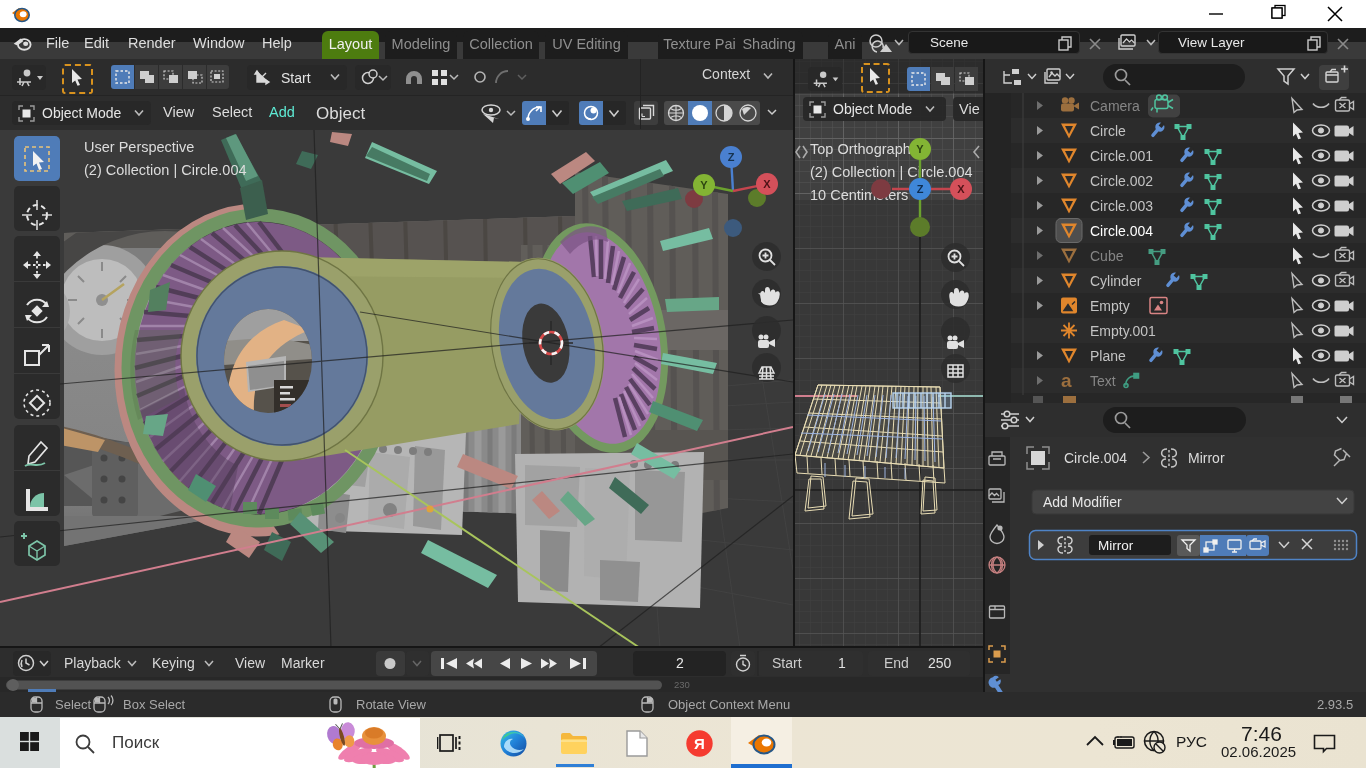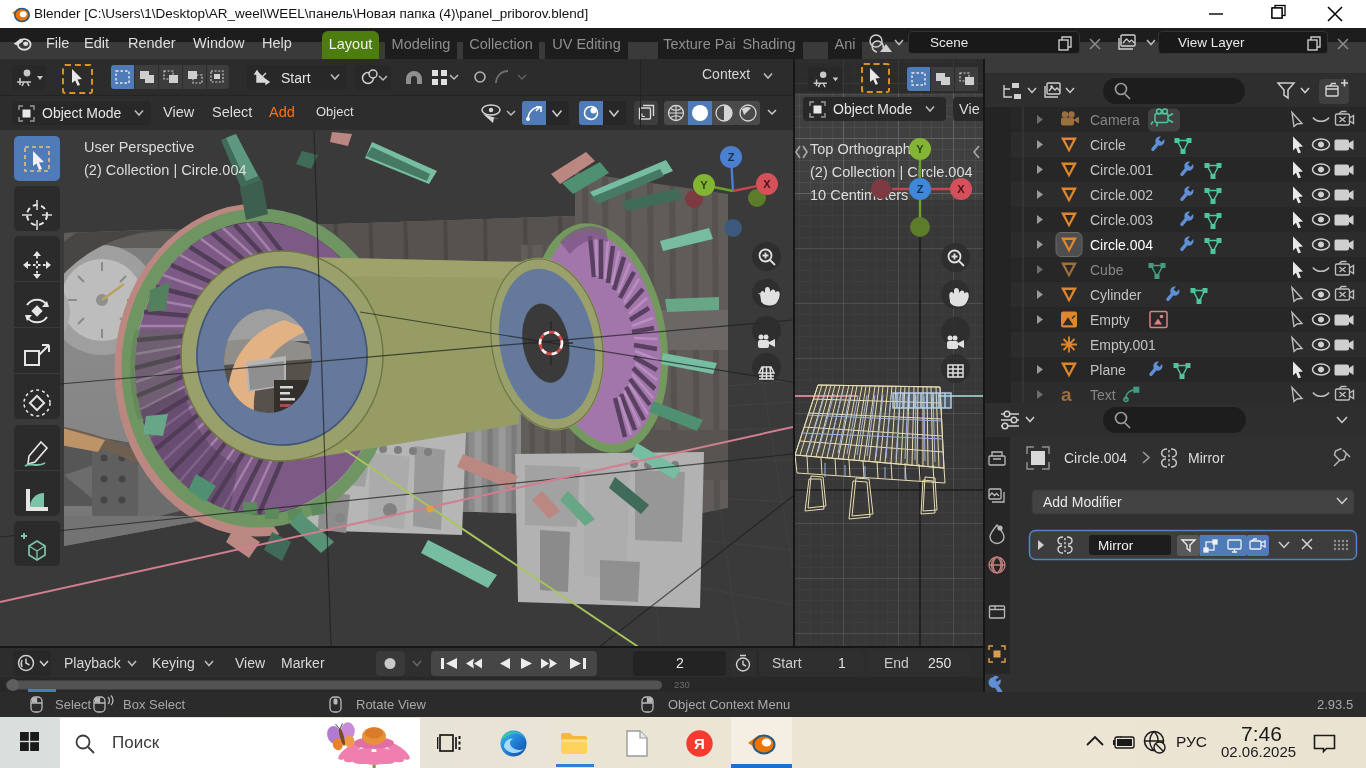--- a/index.html
+++ b/index.html
@@ -11,39 +11,38 @@
   .menu{position:absolute;top:7px;font-size:14.5px;color:#dedede;}
   .tab{position:absolute;top:3px;height:28px;border-radius:6px 6px 0 0;font-size:14.5px;
        color:#8f8f8f;background:#1d1d1d;text-align:center;line-height:27px;}
   .tab.active{background:#4d7c0f;color:#f0f0f0;}
   .row2{left:0;top:59px;width:793px;height:36px;background:#2c2c2c;}
   .row3{left:0;top:95px;width:793px;height:35px;background:#2d2d2d;border-top:1px solid #242424;}
   .pill{position:absolute;background:#282828;border-radius:4px;color:#e3e3e3;font-size:14px;}
   .vp1{left:0;top:130px;width:793px;height:518px;background:#3a3a3a;overflow:hidden;}
   .vp2{left:795px;top:59px;width:188px;height:589px;background:#383838;overflow:hidden;}
   .gapv{background:#161616;}
-  .outliner{left:985px;top:59px;width:381px;height:344px;background:#282828;overflow:hidden;margin-top:14px;}
+  .outliner{left:985px;top:59px;width:381px;height:344px;background:#282828;overflow:hidden;}
   .props{left:985px;top:403px;width:381px;height:289px;background:#303030;overflow:hidden;}
   .timeline{left:0;top:648px;width:983px;height:44px;background:#2d2d2d;}
   .statusbar{left:0;top:692px;width:1366px;height:25px;background:#2b2b2b;color:#a0a0a0;font-size:13px;}
   .taskbar{left:0;top:717px;width:1366px;height:51px;
      background:linear-gradient(90deg,#dee2e1 0%,#e6e3d6 25%,#ece5d4 55%,#ece5d3 80%,#eae3d1 100%);}
   .vtext{position:absolute;color:#dcdcdc;font-size:14.5px;white-space:nowrap;}
   .navbtn{position:absolute;width:29px;height:29px;border-radius:15px;background:rgba(45,45,45,0.85);}
 </style></head>
 <body>
 
 <div class="abs titlebar">
   <svg class="abs" style="left:11px;top:5px" width="19" height="18" viewBox="0 0 19 18">
     <ellipse cx="11" cy="10" rx="7.2" ry="6.5" fill="#ea7600"></ellipse>
     <ellipse cx="12.2" cy="9.2" rx="3.4" ry="3" fill="#fff"></ellipse>
     <path d="M1 8 L8 3 L11 6 L4 10 Z" fill="#ea7600"></path>
     <ellipse cx="11" cy="10" rx="7.2" ry="6.5" fill="none" stroke="#265787" stroke-width="1.6"></ellipse>
   </svg>
-  <div class="ttext">Blender [C:\Users\1\Desktop\AR_weel\WEEL\панель\Новая папка (4)\panel_priborov.blend]</div>
   <svg class="abs" style="left:1195px;top:0" width="171" height="28" viewBox="0 0 171 28">
     <line x1="14" y1="14" x2="28" y2="14" stroke="#000" stroke-width="1.4"></line>
     <rect x="77" y="8" width="10" height="10" fill="none" stroke="#000" stroke-width="1.3"></rect>
     <rect x="80" y="5.5" width="10" height="10" fill="none" stroke="#000" stroke-width="1.3"></rect>
     <rect x="77" y="8" width="10" height="10" fill="#fff" stroke="#000" stroke-width="1.3"></rect>
     <path d="M133 7 L147 21 M147 7 L133 21" stroke="#000" stroke-width="1.5"></path>
   </svg>
 </div>
 
 <div class="abs topbar">
@@ -171,22 +170,22 @@
   <svg class="abs" style="left:18px;top:9px" width="17" height="17" viewBox="0 0 17 17">
     <rect x="4.5" y="4.5" width="8" height="8" fill="#e8e8e8"></rect>
     <path d="M1 5 L1 1 L5 1 M12 1 L16 1 L16 5 M16 12 L16 16 L12 16 M5 16 L1 16 L1 12" stroke="#9a9a9a" stroke-width="1.4" fill="none"></path>
   </svg>
   <div class="abs" style="left:42px;top:9px;font-size:14px;color:#e6e6e6">Object Mode</div>
   <svg class="abs" style="left:134px;top:13px" width="10" height="8" viewBox="0 0 10 8">
       <path d="M1 1.5 L5 6 L9 1.5" stroke="#bbb" stroke-width="1.6" fill="none"></path>
     </svg>
   <div class="abs" style="left:163px;top:8px;font-size:14.5px;color:#dcdcdc">View</div>
   <div class="abs" style="left:212px;top:8px;font-size:14.5px;color:#dcdcdc">Select</div>
-  <div class="abs" style="left:269px;top:8px;font-size:14.5px;color:#f97316">Add</div>
-  <div class="abs" style="left:316px;top:8px;font-size:13px;color:#dcdcdc">Object</div>
+  <div class="abs" style="left:269px;top:8px;font-size:14.5px;color:#5eead4">Add</div>
+  <div class="abs" style="left:316px;top:8px;font-size:17px;color:#dcdcdc">Object</div>
 
   <svg class="abs" style="left:477px;top:6px" width="40" height="23" viewBox="0 0 40 23">
     <path d="M6 12 L16 21 L17 16 L22 17 Z" fill="#d6d6d6"></path>
     <ellipse cx="14" cy="8" rx="9" ry="5" fill="none" stroke="#d6d6d6" stroke-width="1.5"></ellipse>
     <circle cx="14" cy="8" r="2.2" fill="#d6d6d6"></circle>
     <path d="M30 9 L34 13 L38 9" stroke="#bbb" stroke-width="1.5" fill="none"></path>
   </svg>
   <div class="abs" style="left:522px;top:5px;width:24px;height:24px;background:#4f7cb8;border-radius:3px 0 0 3px"></div>
   <svg class="abs" style="left:525px;top:8px" width="18" height="18" viewBox="0 0 18 18">
     <path d="M3 15 A 12 12 0 0 1 15 3" stroke="#fff" stroke-width="1.6" fill="none"></path>

